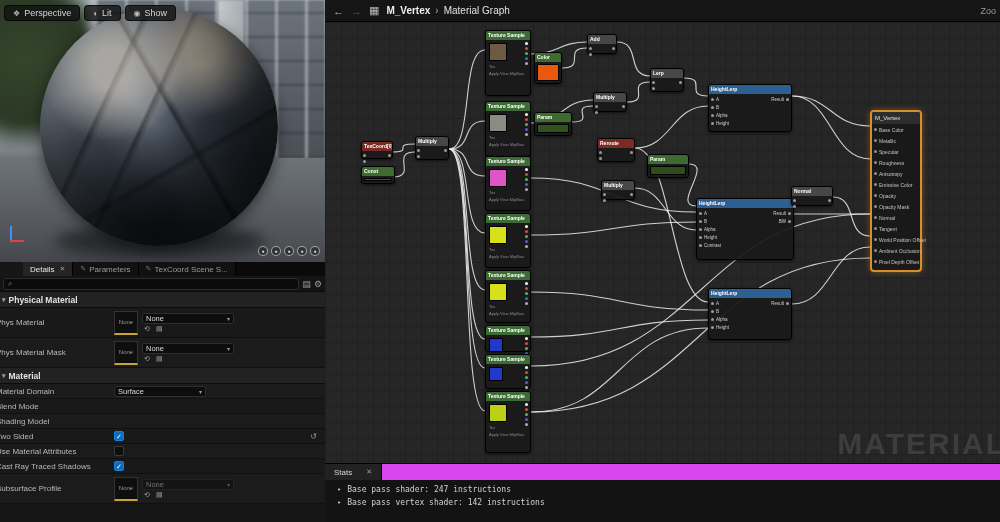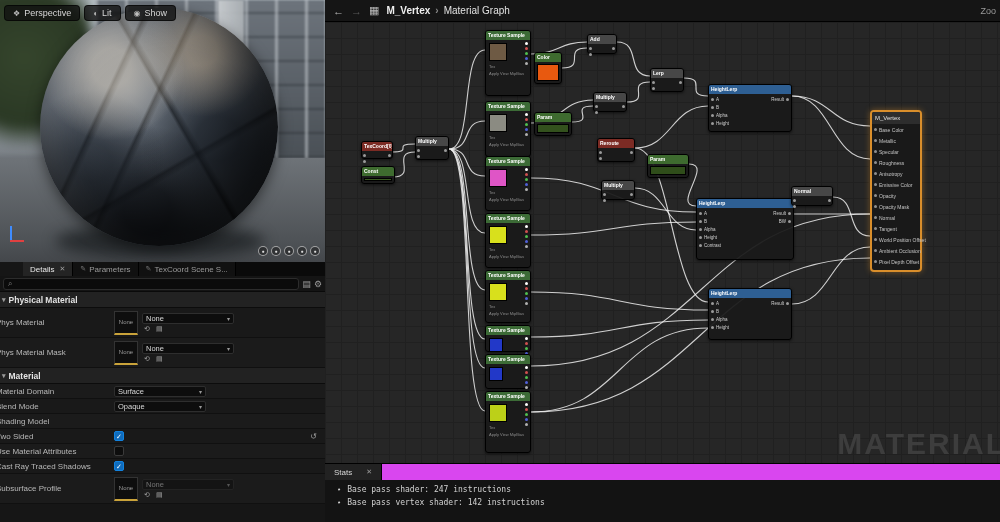--- a/index.html
+++ b/index.html
@@ -241,26 +241,20 @@
             <div class="dlabel">Material Domain</div>
             <div class="dright">
               <div class="combo">
                 <span>Surface</span>
                 <span class="carr">▾</span>
               </div>
             </div>
           </div>
           <div class="drow">
             <div class="dlabel">Blend Mode</div>
-            <div class="dright">
-              <div class="combo">
-                <span>Opaque</span>
-                <span class="carr">▾</span>
-              </div>
-            </div>
           </div>
           <div class="drow">
             <div class="dlabel">Shading Model</div>
           </div>
           <div class="drow">
             <div class="dlabel">Two Sided</div>
             <div class="dright">
               <div class="cbx on">✓</div>
               <span class="reset">↺</span>
             </div>

